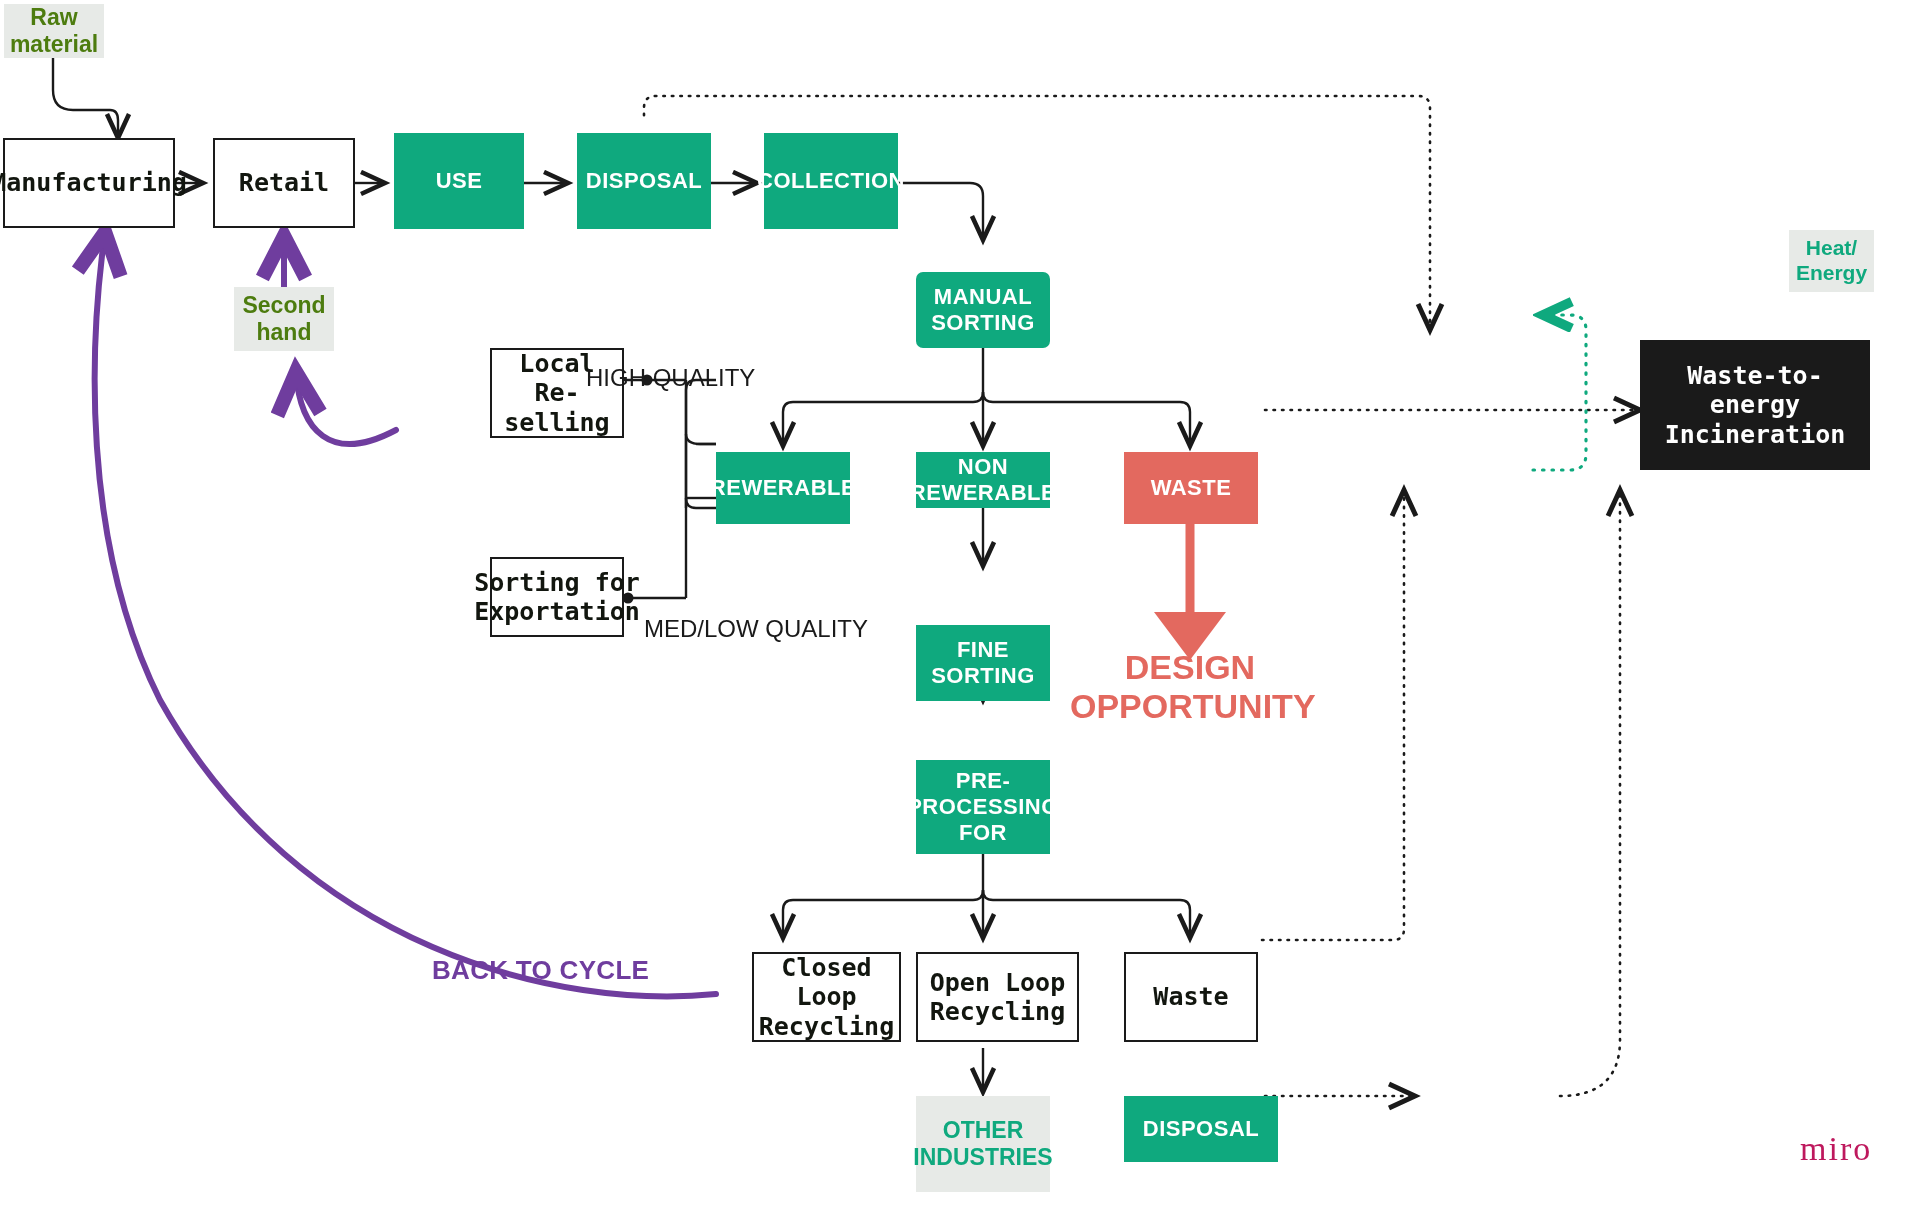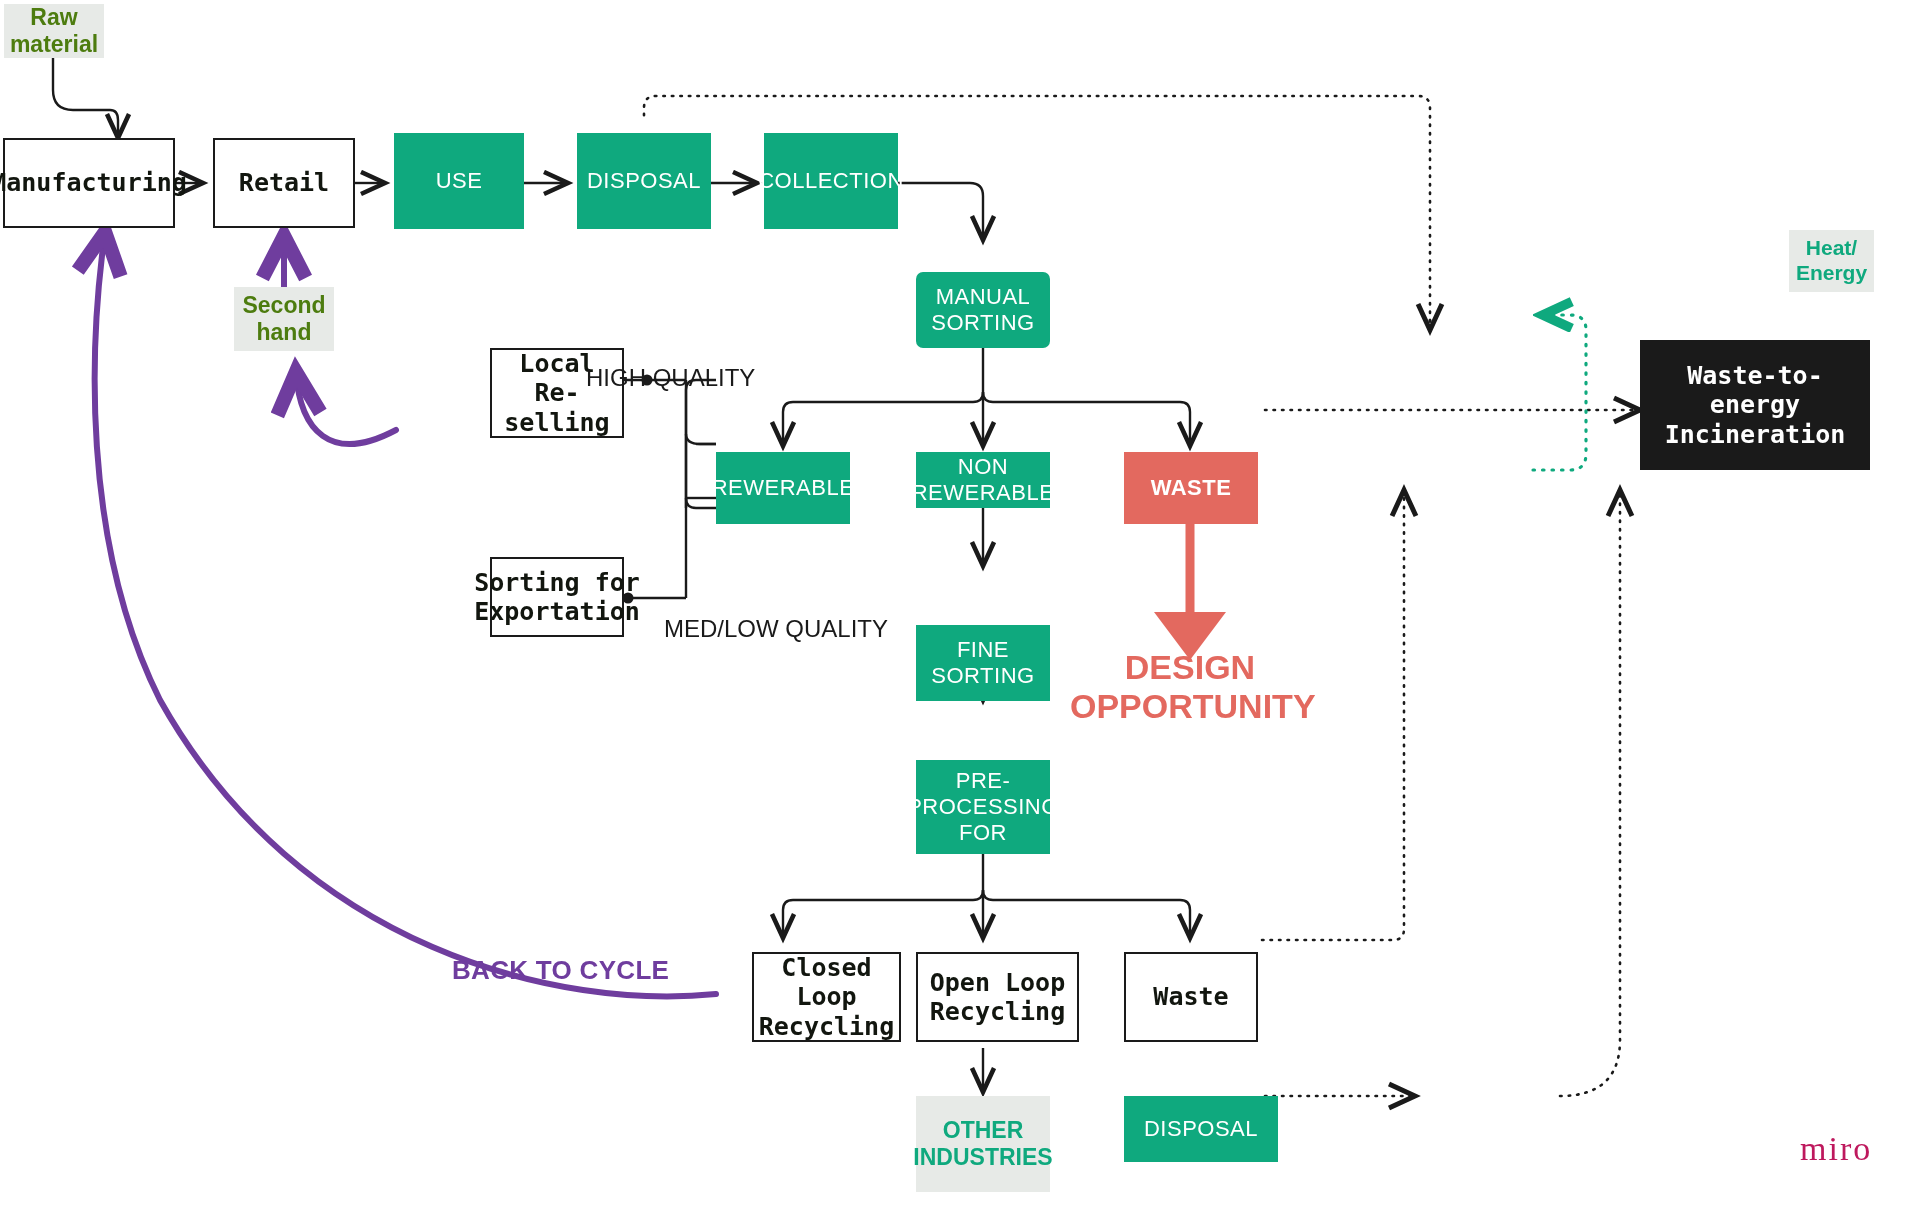--- a/index.html
+++ b/index.html
@@ -8,21 +8,21 @@
   svg.wires{position:absolute;left:0;top:0;width:1920px;height:1209px;pointer-events:none;}
 
   .node{position:absolute;box-sizing:border-box;display:flex;align-items:center;justify-content:center;text-align:center;line-height:1.18;}
   .node span{display:block;white-space:pre-line;}
 
   
   .box-white{background:#ffffff;border:2.5px solid #1a1a1a;color:#12160f;
              font-family:"DejaVu Sans Mono",monospace;font-weight:bold;font-size:25px;letter-spacing:0px;}
   
   .box-green{background:#0fa97e;color:#ffffff;border:none;
-             font-family:"Liberation Sans",sans-serif;font-weight:normal;font-size:22px;letter-spacing:.5px;}
+             font-family:"Liberation Sans",sans-serif;font-weight:bold;font-size:22px;letter-spacing:.5px;}
   
   .box-red{background:#e3695f;color:#ffffff;border:none;
            font-family:"Liberation Sans",sans-serif;font-weight:bold;font-size:22px;letter-spacing:.5px;}
   
   .box-black{background:#1a1a1a;color:#ffffff;border:none;
              font-family:"DejaVu Sans Mono",monospace;font-weight:bold;font-size:25px;}
   
   .box-grey{background:#e7eae7;border:none;
             font-family:"Liberation Sans",sans-serif;font-weight:bold;font-size:23px;color:#4d7c0f;justify-content:center;}
   .box-grey-green{background:#e7eae7;border:none;
@@ -229,20 +229,20 @@
 energy
 Incineration</span>
     </div>
 
   <div class="node box-grey-green" style="left:1789px;top:230px;width:85px;height:62px;font-size:21px;">
       <span>Heat/
 Energy</span>
     </div>
 
   <div class="anno anno-plain" style="left:586px;top:364px;">HIGH QUALITY</div>
-  <div class="anno anno-plain" style="left:664px;top:615px;">MED/LOW QUALITY</div>
+  <div class="anno anno-plain" style="left:644px;top:615px;">MED/LOW QUALITY</div>
   <div class="anno anno-red" style="left:1070px;top:648px;width:240px;white-space:pre-line;">DESIGN
 OPPORTUNITY</div>
-  <div class="anno anno-purple" style="left:452px;top:955px;">BACK TO CYCLE</div>
+  <div class="anno anno-purple" style="left:432px;top:955px;">BACK TO CYCLE</div>
 
   <div class="wm" style="left:1800px;top:1130px;">miro</div>
 
 </div>
 
 </body></html>

